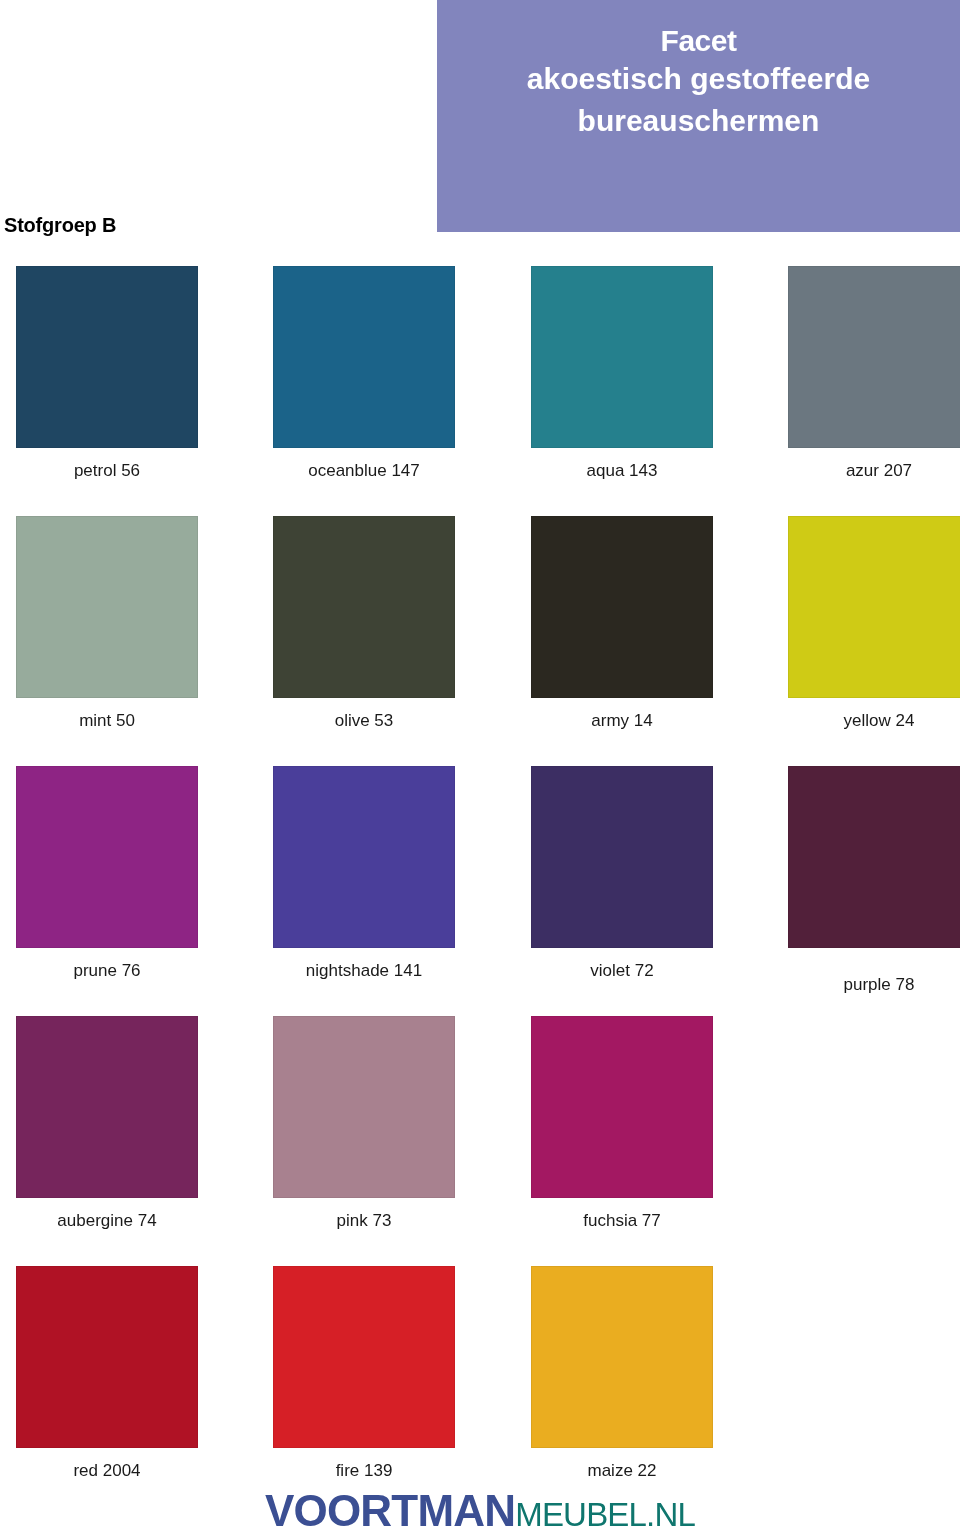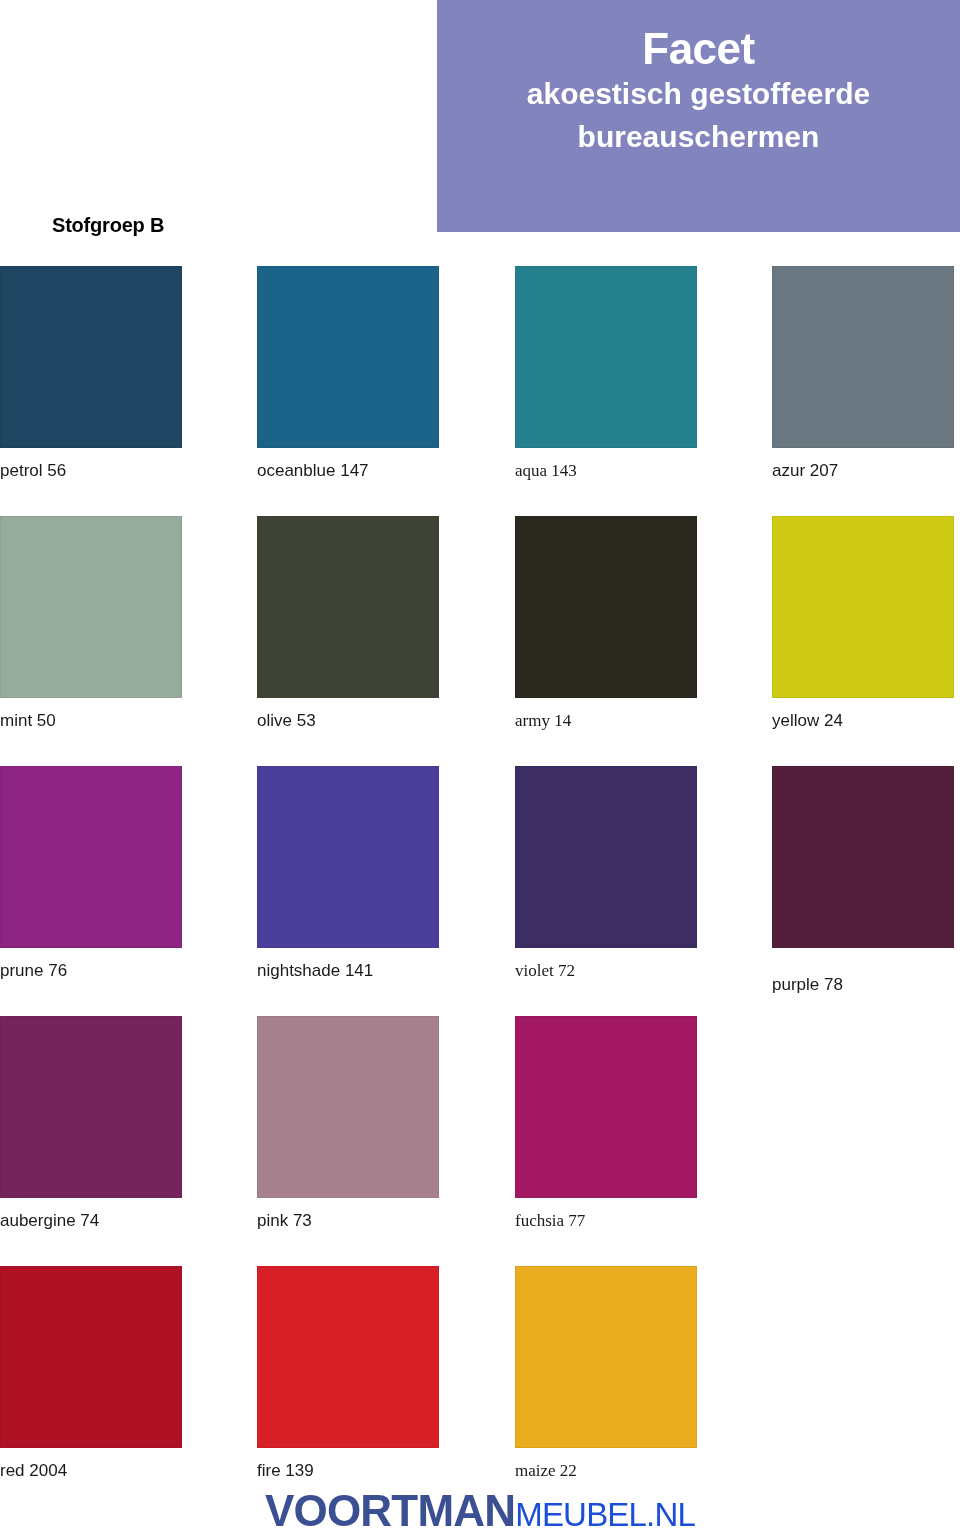--- a/index.html
+++ b/index.html
@@ -27,21 +27,21 @@
     background: #8285bd;
     box-sizing: border-box;
     display: flex;
     flex-direction: column;
     align-items: center;
     justify-content: flex-start;
     padding-top: 24px;
   }
   #banner-title {
     color: #ffffff;
-    font-size: 44px;
+    font-size: 30px;
     font-weight: bold;
     line-height: 1.12;
     letter-spacing: -0.5px;
     text-align: center;
   }
   .banner-sub {
     color: #ffffff;
     font-size: 30px;
     font-weight: bold;
     line-height: 1.42;
@@ -49,42 +49,42 @@
   }
 
   #stofgroep-label {
     position: absolute;
     left: 4px;
     top: 214px;
     font-size: 20px;
     font-weight: bold;
     color: #000000;
     letter-spacing: -0.2px;
-    margin-left: 48px;
   }
 
   
   #swatch-grid {
     position: absolute;
-    left: 0px;
+    left: 16px;
     top: 266px;
     width: 840px;
+    text-align: center;
   }
   .swatch-row {
     position: relative;
     height: 250px;
   }
   .swatch-cell {
     position: absolute;
     top: 0;
     width: 182px;
   }
   .swatch-cell.c0 { left: 0px; }
   .swatch-cell.c1 { left: 257px; }
-  .swatch-cell.c2 { left: 515px; font-family: Liberation Serif, serif; }
+  .swatch-cell.c2 { left: 515px; }
   .swatch-cell.c3 { left: 772px; }
 
   .swatch-chip {
     width: 182px;
     height: 182px;
     display: block;
     box-shadow: inset 0 0 0 1px rgba(0,0,0,0.06);
   }
   .swatch-chip.empty {
     box-shadow: none;
@@ -111,21 +111,21 @@
   }
   #logo-bold {
     font-size: 44px;
     font-weight: bold;
     color: #3b4f93;
     letter-spacing: -0.8px;
   }
   #logo-light {
     font-size: 33px;
     font-weight: normal;
-    color: #1d4ed8;
+    color: #0f766e;
     letter-spacing: -0.8px;
   }
 </style>
 </head>
 <body>
 
 <div id="header-banner">
   <div id="banner-title">Facet</div>
   <div class="banner-sub">akoestisch gestoffeerde</div>
   <div class="banner-sub">bureauschermen</div>

